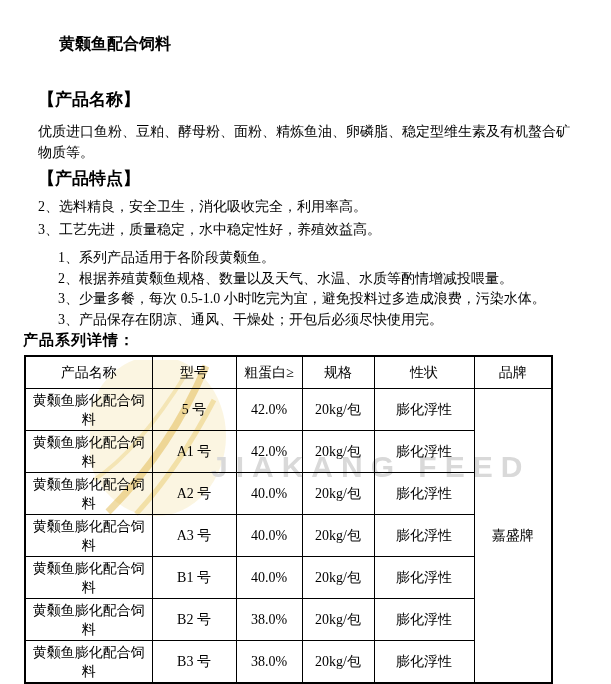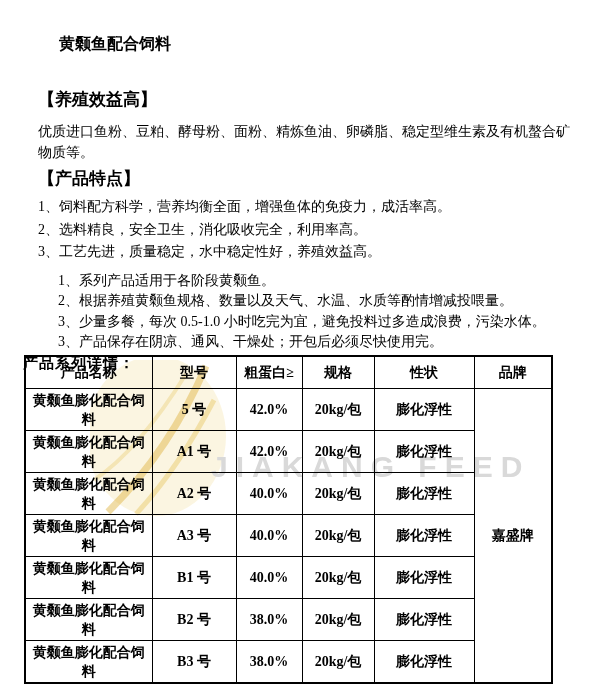--- a/index.html
+++ b/index.html
@@ -33,21 +33,21 @@
   .list.usage .t-line{line-height:20.5px;margin-left:20px;}
   .series-heading{padding:1px 0 0 23px;font-size:15px;font-weight:bold;letter-spacing:1px;line-height:18px;}
   
   .product-table{
     position:absolute;left:24px;top:355px;z-index:1;
     border-collapse:collapse;table-layout:fixed;width:527px;background:transparent;
     font-size:14px;
   }
   .product-table th,.product-table td{
     border:1px solid #000;text-align:center;vertical-align:middle;
-    padding:0 0;font-weight:bold;background:transparent;
+    padding:0 0;font-weight:normal;background:transparent;
   }
   .product-table{border:2px solid #000;}
   .product-table th{height:31px;font-size:14px;}
   .product-table td{height:41px;line-height:19px;}
 </style>
 </head>
 <body>
 
 <div class="page">
 
@@ -57,26 +57,25 @@
       <path d="M 18,152 C 58,112 92,62 116,6" fill="none" stroke="#ddb23c" stroke-width="7" opacity="0.45"></path>
       <path d="M 46,154 C 76,122 102,82 124,40" fill="none" stroke="#e6c14f" stroke-width="5" opacity="0.4"></path>
       <path d="M 4,120 C 40,96 70,56 96,14" fill="none" stroke="#e6c14f" stroke-width="4" opacity="0.3"></path>
     </svg>
     <div class="wm-en" style="color: rgb(217, 217, 217);">JIAKANG FEED</div>
   </div>
 
   <div class="content">
     <h1 class="doc-title">黄颡鱼配合饲料</h1>
 
-    <h2 class="bracket-heading">【养殖效益高】</h2>
+    <h2 class="bracket-heading">【产品名称】</h2>
     <p class="body-text">优质进口鱼粉、豆粕、酵母粉、面粉、精炼鱼油、卵磷脂、稳定型维生素及有机螯合矿物质等。</p>
 
     <h2 class="bracket-heading tight">【产品特点】</h2>
     <div class="list">
-        <div class="t-line">1、饲料配方科学，营养均衡全面，增强鱼体的免疫力，成活率高。</div>
         <div class="t-line">2、选料精良，安全卫生，消化吸收完全，利用率高。</div>
         <div class="t-line">3、工艺先进，质量稳定，水中稳定性好，养殖效益高。</div>
       </div>
 
     <div class="list usage">
         <div class="t-line">1、系列产品适用于各阶段黄颡鱼。</div>
         <div class="t-line">2、根据养殖黄颡鱼规格、数量以及天气、水温、水质等酌情增减投喂量。</div>
         <div class="t-line">3、少量多餐，每次 0.5-1.0 小时吃完为宜，避免投料过多造成浪费，污染水体。</div>
         <div class="t-line">3、产品保存在阴凉、通风、干燥处；开包后必须尽快使用完。</div>
       </div>

